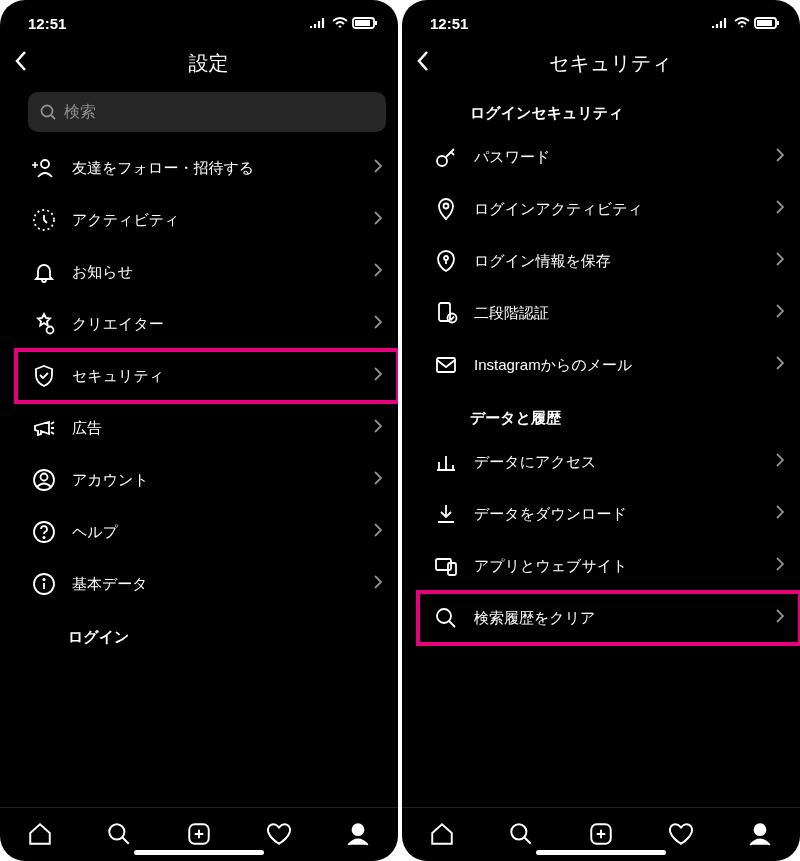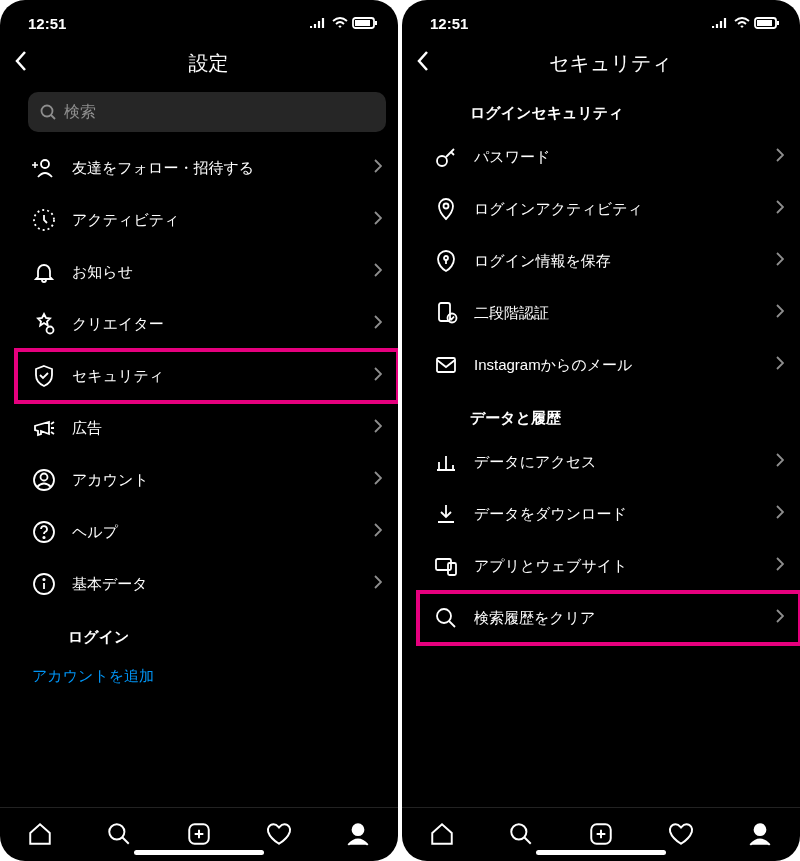--- a/index.html
+++ b/index.html
@@ -264,21 +264,20 @@
             <path d="M12 11v6"></path>
           </svg>
         </span>
       <span class="label">基本データ</span>
       <span class="chevron"><svg width="8" height="14" viewBox="0 0 8 14">
             <path d="M1 1l6 6-6 6" stroke="#8e8e8e"></path>
           </svg></span>
     </div>
 
     <div class="section-title">ログイン</div>
-    <div class="link-row">アカウントを追加</div>
   </div>
 
   <div class="bottom-nav">
     <span class="navicon">
         <svg viewBox="0 0 24 24" width="26" height="26">
           <path d="M3 11l9-8 9 8v10H3z"></path>
         </svg>
       </span>
     <span class="navicon">
         <svg viewBox="0 0 24 24" width="26" height="26">

